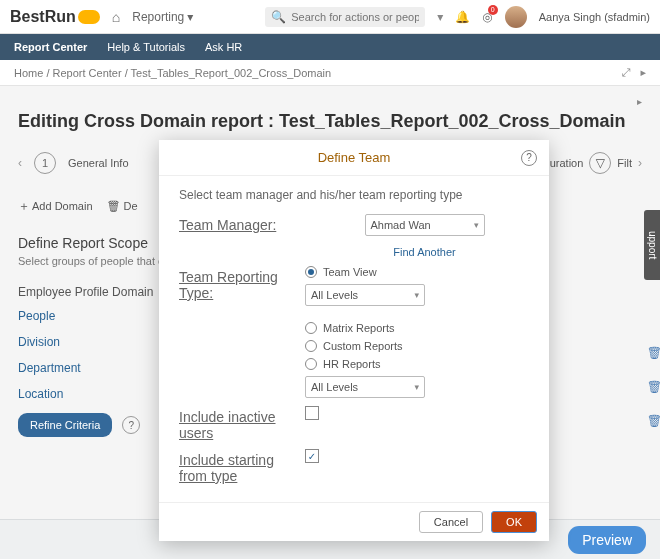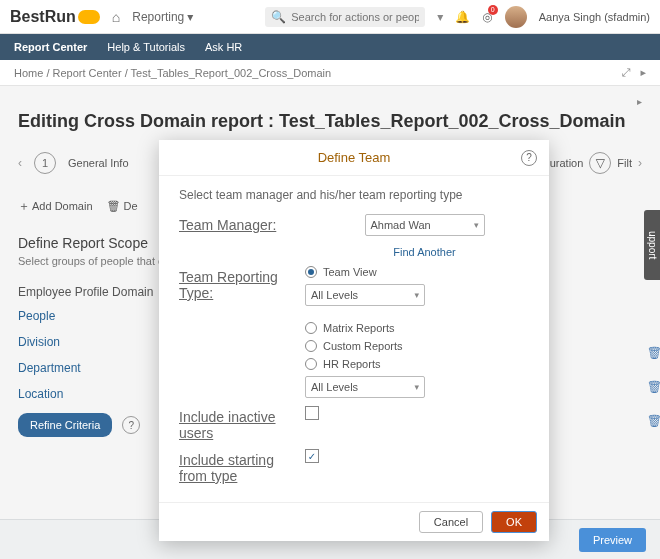--- a/index.html
+++ b/index.html
@@ -43,21 +43,21 @@
 .refine-row { display:flex; align-items:center; gap:10px; margin-top: 6px;}
 .btn-refine { background: #34699a; color: #fff; border: none; padding: 6px 12px; font-size: 11px; border-radius: 9px; cursor: pointer; }
 .help-circ { width:18px; height:18px; border:1px solid #999; border-radius:50%; display:flex; align-items:center; justify-content:center; color:#666; font-size:10px; }
 
 .right-icons { position:absolute; right: -2px; top: 260px; display:flex; flex-direction:column; gap:20px; color:#4a7cb3; }
 .right-icons span { cursor:pointer; }
 
 .support-tab { position:absolute; right:0; top:210px; width:16px; height:70px; background:#555; color:#fff; writing-mode:vertical-rl; text-align:center; font-size:10px; display:flex; align-items:center; justify-content:center; border-radius:3px 0 0 3px; }
 
 .footer-bar { position:absolute; bottom:0; left:0; right:0; height:40px; background:#eef0f1; border-top:1px solid #d9dcde; display:flex; align-items:center; justify-content:flex-end; padding:0 14px; }
-.btn-preview { background:#4a90d9; color:#fff; border:none; padding:6px 14px; border-radius:3px; font-size:11px; cursor:pointer; }
+.btn-preview { background:#4a90d9; color:#fff; border:none; padding:6px 14px; border-radius:11px; font-size:14px; cursor:pointer; }
 
 .modal { position:absolute; top:140px; left:159px; width:390px; background:#fff; box-shadow:0 4px 20px rgba(0,0,0,.25); font-size:11px; color:#555; z-index:50; }
 .modal-header { display:flex; align-items:center; justify-content:center; padding:10px 12px; border-bottom:1px solid #eee; position:relative; }
 .modal-title { font-size:13px; color:#a16207; }
 .modal-help { position:absolute; right:12px; width:16px; height:16px; border:1px solid #888; border-radius:50%; display:flex; align-items:center; justify-content:center; font-size:10px; color:#666; cursor:pointer; }
 .modal-body { padding: 12px 5px 10px 20px; }
 .modal-instr { font-size:12px; color:#666; margin-bottom:12px; }
 .form-row { display:flex; align-items:flex-start; margin-bottom:8px; }
 .form-label { width:126px; color:#666; font-size:14px; padding-top:3px;text-decoration:underline; }
 .form-field { flex:1; display:flex; flex-direction:column; gap:6px; }

